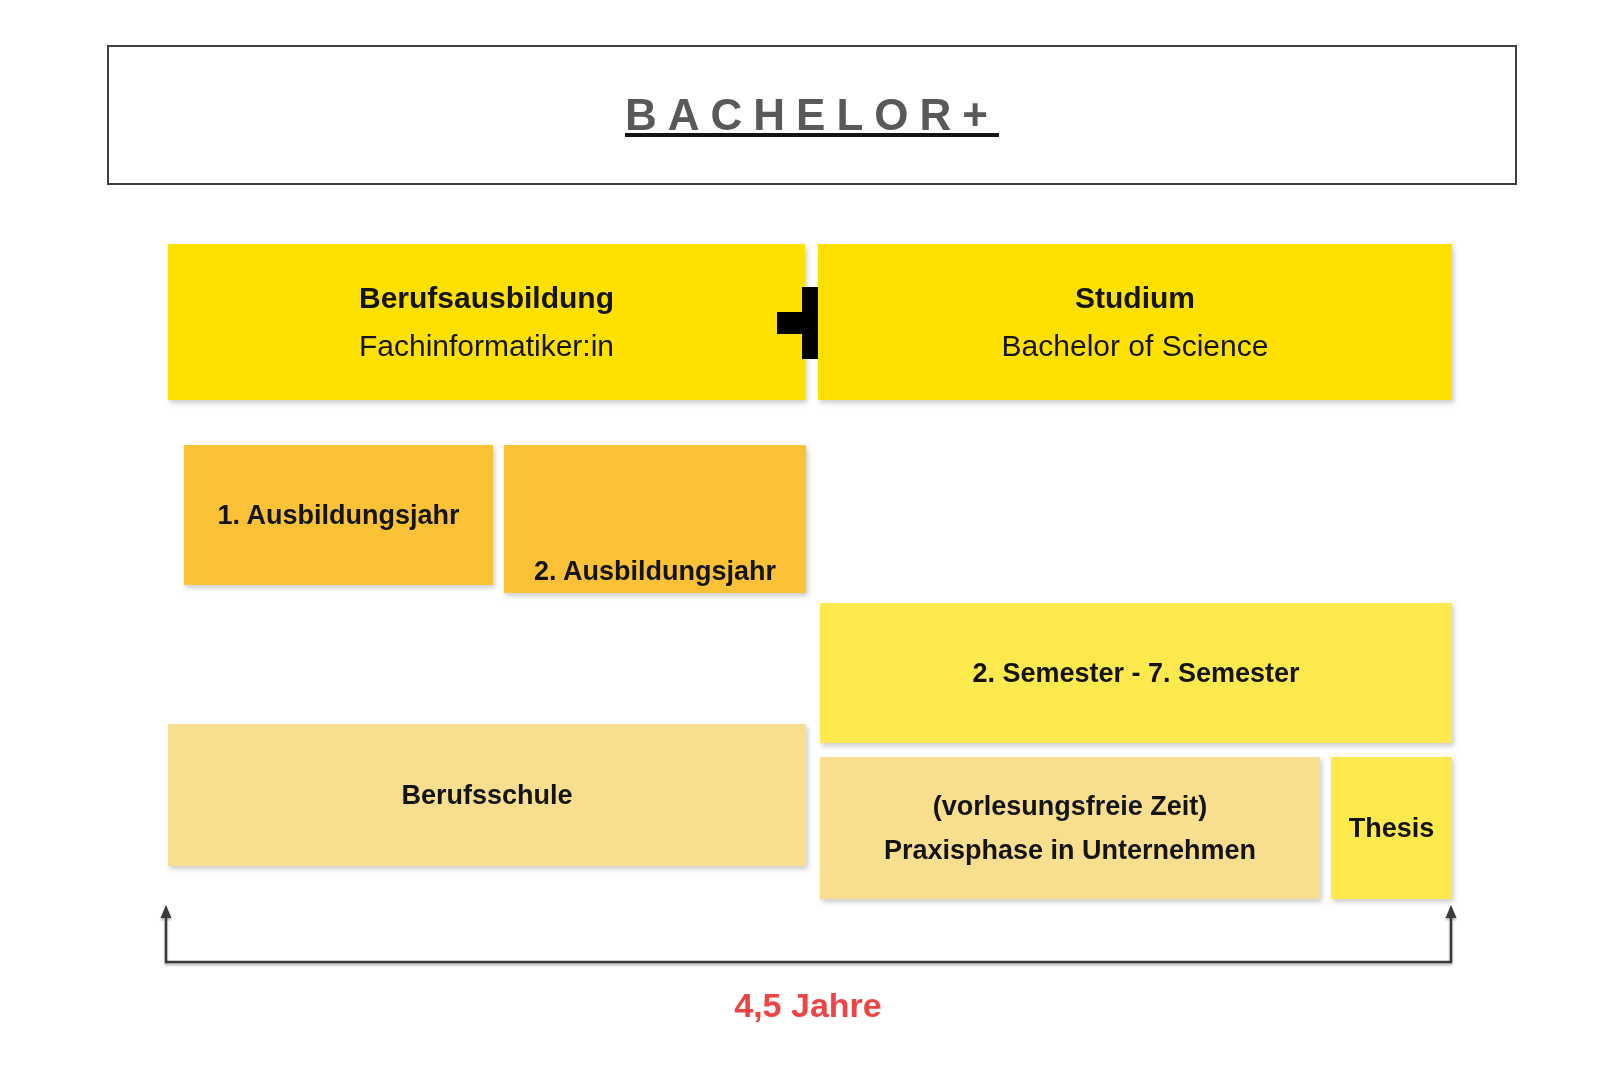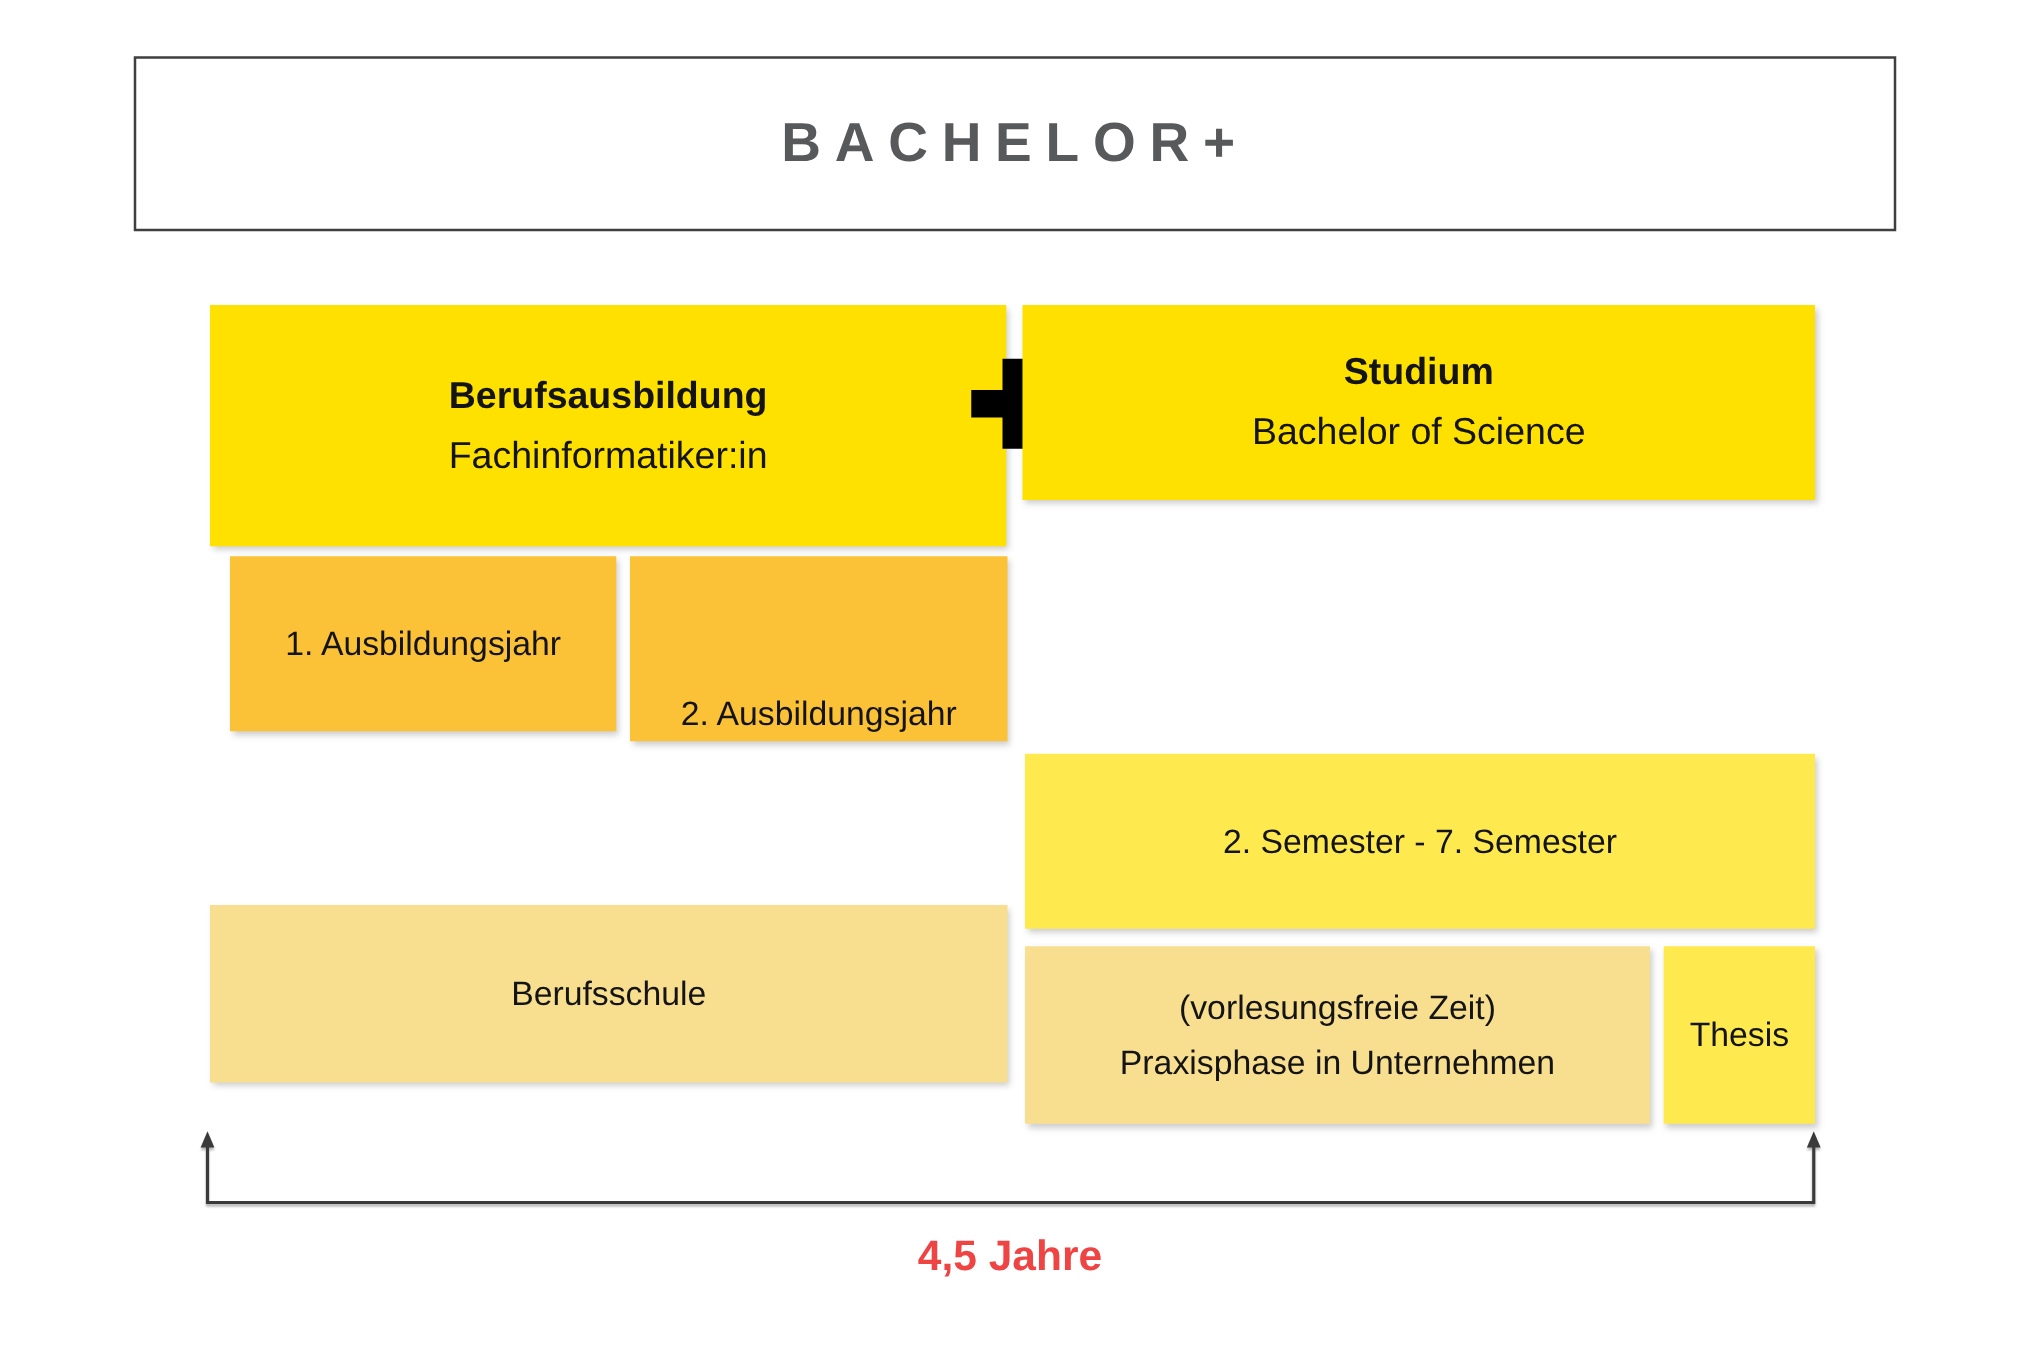--- a/index.html
+++ b/index.html
@@ -15,20 +15,21 @@
   .abs { position: absolute; box-sizing: border-box; }
 
   
   .title-box {
     left: 107px; top: 45px; width: 1410px; height: 140px;
     border: 2px solid #3f3f3f;
     background: #ffffff;
     display: flex; flex-direction: column;
     align-items: center; justify-content: center;
     gap: 18px;
+    text-decoration: underline;
   }
   .title-main {
     font-size: 44px; font-weight: 700; letter-spacing: 11px;
     color: #58595b;
   }
   .title-sub {
     font-size: 31px; font-weight: 700; letter-spacing: 8px;
     color: #58595b;
   }
 
@@ -37,39 +38,39 @@
     display: flex; flex-direction: column;
     align-items: center; justify-content: center;
     text-align: center;
     box-shadow: 2px 3px 5px rgba(110,110,110,0.35);
   }
   .bright { background: #ffe100; }
   .orange { background: #fcc237; }
   .mid    { background: #fee94f; }
   .pale   { background: #f8df90; }
 
-  .row1-left  { left: 168px; top: 244px; width: 637px; height: 193px; }
+  .row1-left  { left: 168px; top: 244px; width: 637px; height: 156px; }
   .row1-right { left: 818px; top: 244px; width: 634px; height: 156px; align-items: center; }
   .row1-title { font-size: 30px; font-weight: 700; line-height: 48px; }
   .row1-sub   { font-size: 30px; font-weight: 400; line-height: 48px; }
 
   
   .plus { left: 777px; top: 287px; width: 72px; height: 72px; }
   .plus-v { position: absolute; left: 25px; top: 0; width: 22px; height: 72px; background: #000; }
   .plus-h { position: absolute; left: 0; top: 25px; width: 72px; height: 22px; background: #000; }
 
   .ausbildung1 { left: 184px; top: 445px; width: 309px; height: 140px; }
   .ausbildung2 { left: 504px; top: 445px; width: 302px; height: 148px; justify-content: flex-end; }
   .semester1   { left: 316px; top: 603px; width: 490px; height: 140px; }
   .semester2   { left: 820px; top: 603px; width: 632px; height: 140px; }
   .berufsschule { left: 168px; top: 724px; width: 638px; height: 142px; }
   .praxisphase  { left: 820px; top: 757px; width: 500px; height: 142px; }
   .thesis       { left: 1331px; top: 757px; width: 121px; height: 142px; }
 
-  .cell-label { font-size: 27px; font-weight: 400; line-height: 44px; }
+  .cell-label { font-size: 27px; font-weight: 700; line-height: 44px; }
 
   
   .bracket-svg { left: 150px; top: 903px; width: 1318px; height: 72px;
                  filter: drop-shadow(0px 2px 1px rgba(80,80,80,0.45)); }
   .duration-label {
     left: 608px; top: 986px; width: 400px;
     text-align: center;
     font-size: 34px; font-weight: 700; color: #ef4444;
   }
 </style>

